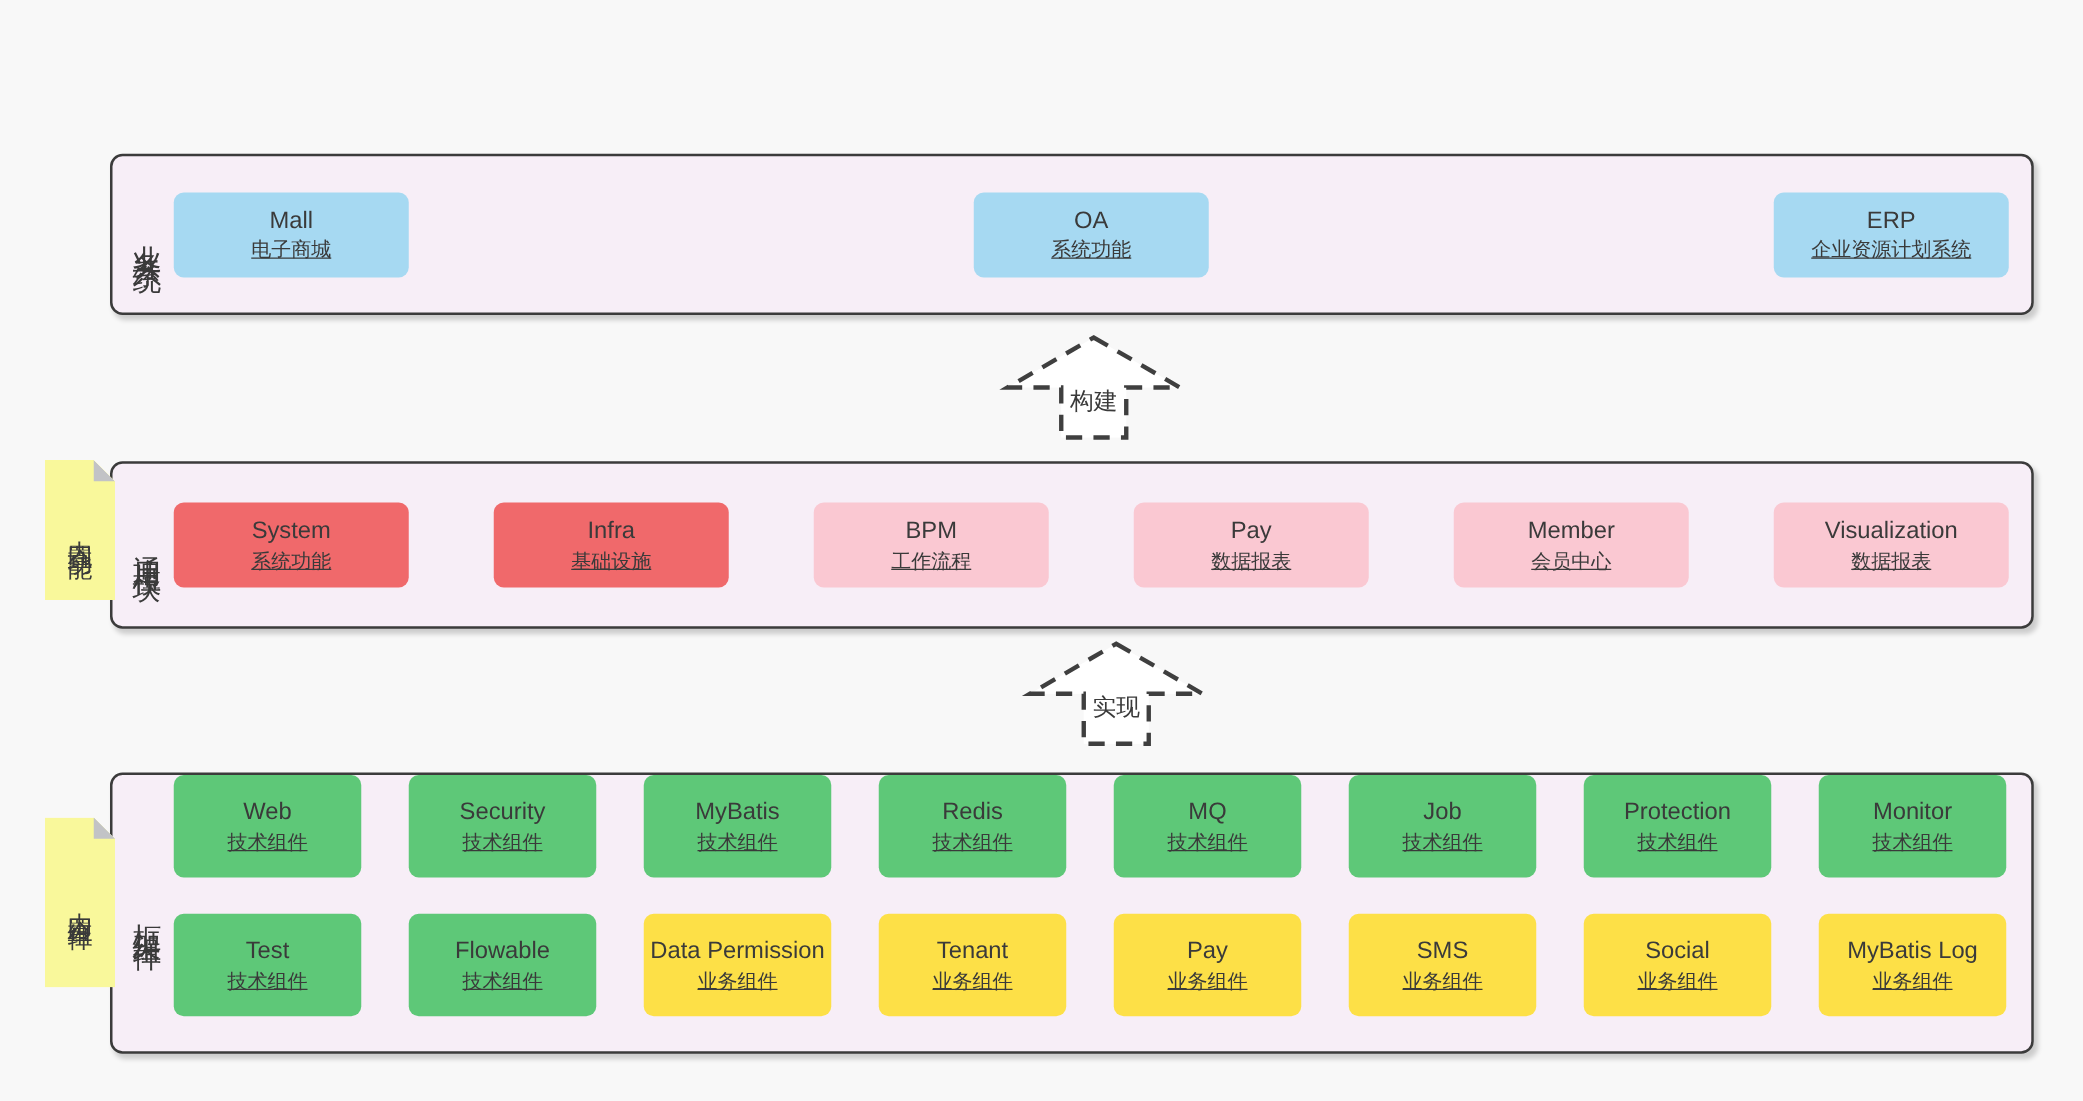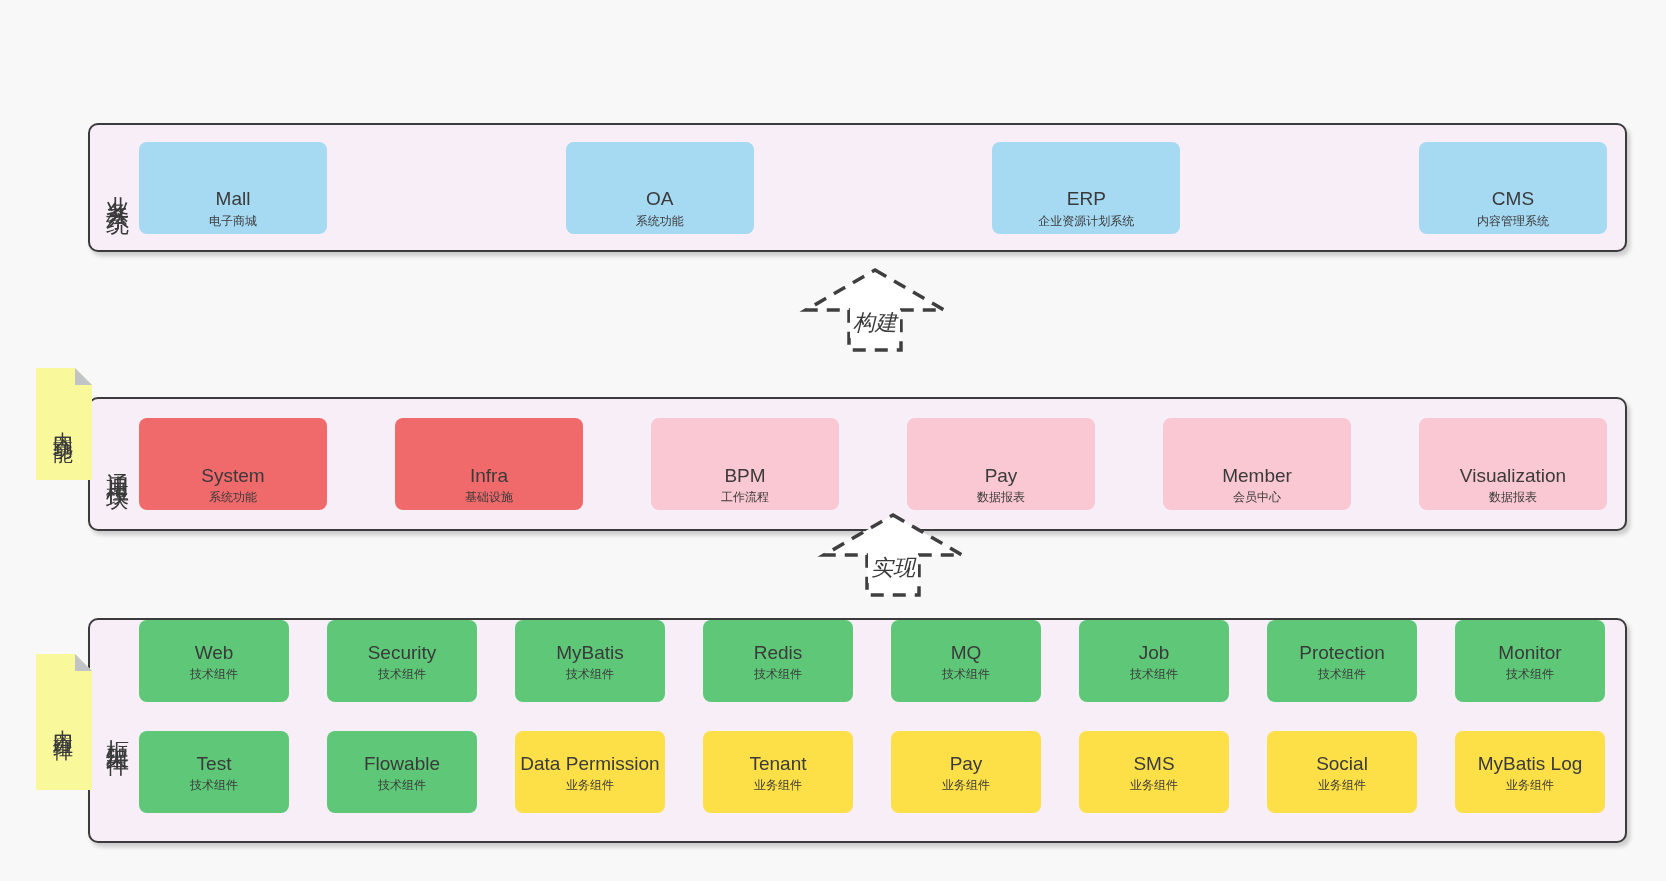--- a/index.html
+++ b/index.html
@@ -10,21 +10,21 @@
     color:#3a3a3a;
   }
   
   .layer{
     position:absolute;left:88px;width:1539px;
     background:#f7eef7;border:2px solid #3b3b3b;border-radius:10px;
     box-shadow:3px 4px 4px rgba(0,0,0,0.18);
     display:flex;box-sizing:border-box;
   }
   #layer-business{top:123px;height:129px;}
-  #layer-modules{top:369px;height:134px;margin-top:28px;}
+  #layer-modules{top:369px;height:134px;}
   #layer-components{top:618px;height:225px;}
   .side-label{
     writing-mode:vertical-lr;text-orientation:upright;
     font-size:23px;letter-spacing:5px;font-weight:500;color:#3a3a3a;
     align-self:center;padding-left:13px;width:30px;flex:0 0 auto;
     white-space:nowrap;
   }
   .box-row{
     flex:1;display:flex;align-items:center;justify-content:space-between;
     padding:0 18px 0 6px;min-width:0;
@@ -34,22 +34,22 @@
     gap:29px;padding:0 20px 0 6px;min-width:0;
   }
   .box-grid .box-row{flex:0 0 auto;padding:0;}
   
   .box{
     border-radius:8px;display:flex;flex-direction:column;
     align-items:center;justify-content:center;text-align:center;
     box-sizing:border-box;padding:4px 4px;
   }
   .box .t{font-size:19px;line-height:1.45;}
-  .box .s{font-size:12px;line-height:1.4;}
-  .w188{width:188px;height:92px;justify-content:flex-end;}
+  .box .s{font-size:16px;line-height:1.4;text-decoration:underline;}
+  .w188{width:188px;height:68px;}
   .w150{width:150px;height:82px;}
   .blue{background:#a6d9f2;}
   .red{background:#f0696b;}
   .pink{background:#fac8d2;}
   .green{background:#5ec878;}
   .lgreen{background:#fde047;}
   
   .note{
     position:absolute;left:36px;width:56px;background:#f9f89b;
     display:flex;align-items:center;justify-content:center;
@@ -66,46 +66,42 @@
     writing-mode:vertical-lr;text-orientation:upright;
     font-size:20px;letter-spacing:4px;color:#3a3a3a;white-space:nowrap;
   }
   
   .arrow{position:absolute;width:150px;height:88px;}
   #arrow-build{left:800px;top:266px;}
   #arrow-implement{left:818px;top:511px;}
   .arrow svg{position:absolute;inset:0;overflow:visible;}
   .arrow .alabel{
     position:absolute;left:50%;top:42px;transform:translateX(-50%);
-    background:#ffffff;padding:0 3px;font-size:22px;color:#3a3a3a;
-    white-space:nowrap;z-index:2;font-style:italic;
+    background:#ffffff;padding:0 3px;font-size:19px;color:#3a3a3a;
+    white-space:nowrap;z-index:2;
   }
 </style>
 </head>
 <body>
 
 <div class="layer" id="layer-business">
   <div class="side-label">业务系统</div>
   <div class="box-row">
     <div class="box w188 blue">
       <div class="t">Mall</div>
       <div class="s">电子商城</div>
     </div>
     <div class="box w188 blue">
       <div class="t">OA</div>
       <div class="s">系统功能</div>
     </div>
     <div class="box w188 blue">
       <div class="t">ERP</div>
       <div class="s">企业资源计划系统</div>
     </div>
-    <div class="box w188 blue">
-      <div class="t">CMS</div>
-      <div class="s">内容管理系统</div>
-    </div>
   </div>
 </div>
 
 <div class="arrow" id="arrow-build">
   <svg viewBox="0 0 150 88">
     <polygon points="75,4 144,44 101,44 101,84 49,84 49,44 6,44" fill="#ffffff" stroke="#3f3f3f" stroke-width="3.5" stroke-dasharray="13 9"></polygon>
   </svg>
   <span class="alabel">构建</span>
 </div>
 

